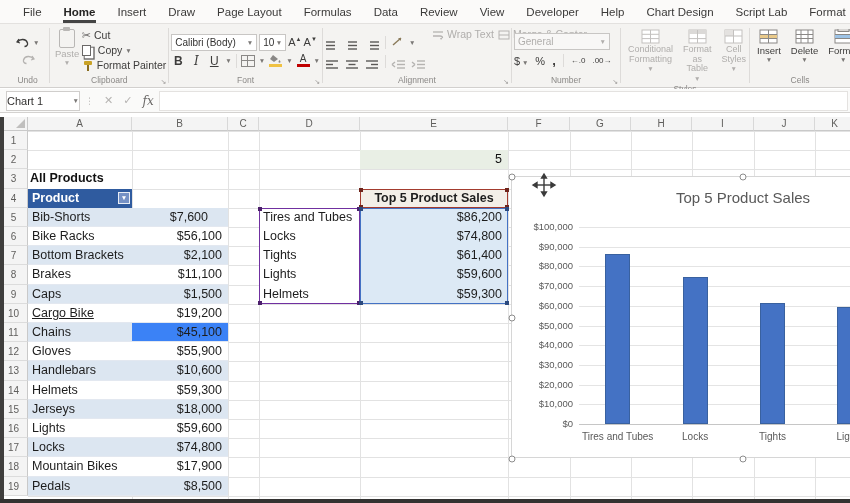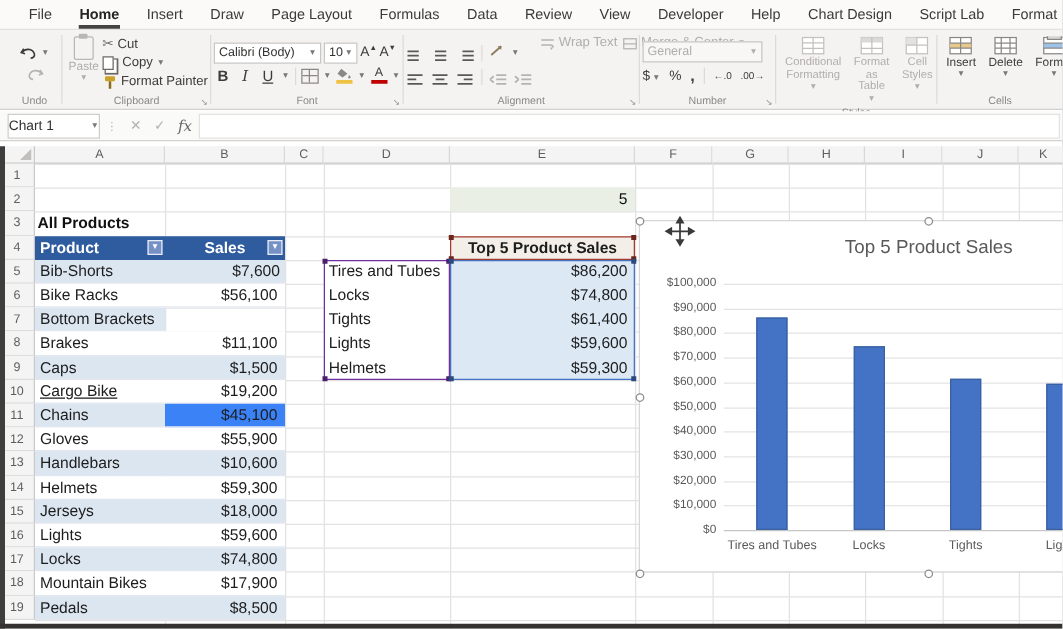--- a/index.html
+++ b/index.html
@@ -476,32 +476,32 @@
       <div class="rowhdr" style="top: 282.8px; height: 19.2px; line-height: 19.2px;">15</div>
       <div class="rowhdr" style="top: 302px; height: 19.2px; line-height: 19.2px;">16</div>
       <div class="rowhdr" style="top: 321.2px; height: 19.2px; line-height: 19.2px;">17</div>
       <div class="rowhdr" style="top: 340.4px; height: 19.2px; line-height: 19.2px;">18</div>
       <div class="rowhdr" style="top: 359.6px; height: 19.2px; line-height: 19.2px;">19</div>
       <div style="position: absolute; left: 30px; top: 52.4px; font-size: 12.5px; font-weight: bold; line-height: 19.2px; z-index: 2; color: rgb(17, 17, 17);">All Products</div>
       <div style="position: absolute; left: 360px; top: 33.2px; width: 148px; height: 19.2px; background: rgb(233, 239, 229); z-index: 2; font-size: 12.5px; text-align: right; padding-right: 6px; line-height: 19.2px; color: rgb(17, 17, 17);">5</div>
       <div class="ptable" style="left: 28px; top: 71.6px; width: 200px;">
         <div class="prow" style="top: 0px; left: 0px;">
           <div class="pcell phdr" style="width: 104px; height: 19.2px; background: rgb(47, 91, 159); padding-left: 4px;">Product<div class="filterbox">▼</div></div>
-          <div class="pcell phdr" style="width: 96px; height: 19.2px; background: rgb(47, 91, 159); text-align: center;">Sales<div class="filterbox">▼</div></div>
         </div>
         <div class="prow" style="top: 19.2px; left: 0px;">
           <div class="pcell" style="width: 104px; height: 19.2px; background: rgb(220, 230, 241); padding-left: 4px;">Bib-Shorts</div>
-          <div class="pcell" style="width: 96px; height: 19.2px; background: rgb(220, 230, 241); text-align: right; padding-right: 4px;">$7,600</div>
+          <div class="pcell" style="width: 96px; height: 19.2px; background: rgb(220, 230, 241); text-align: right; padding-right: 20px;">$7,600</div>
         </div>
         <div class="prow" style="top: 38.4px; left: 0px;">
           <div class="pcell" style="width: 104px; height: 19.2px; background: rgb(255, 255, 255); padding-left: 4px;">Bike Racks</div>
           <div class="pcell" style="width: 96px; height: 19.2px; background: rgb(255, 255, 255); text-align: right; padding-right: 6px;">$56,100</div>
         </div>
         <div class="prow" style="top: 57.6px; left: 0px;">
           <div class="pcell" style="width: 104px; height: 19.2px; background: rgb(220, 230, 241); padding-left: 4px;">Bottom Brackets</div>
+          <div class="pcell" style="width: 96px; height: 19.2px; background: rgb(220, 230, 241); text-align: right; padding-right: 6px;">$2,100</div>
         </div>
         <div class="prow" style="top: 76.8px; left: 0px;">
           <div class="pcell" style="width: 104px; height: 19.2px; background: rgb(255, 255, 255); padding-left: 4px;">Brakes</div>
           <div class="pcell" style="width: 96px; height: 19.2px; background: rgb(255, 255, 255); text-align: right; padding-right: 6px;">$11,100</div>
         </div>
         <div class="prow" style="top: 96px; left: 0px;">
           <div class="pcell" style="width: 104px; height: 19.2px; background: rgb(220, 230, 241); padding-left: 4px;">Caps</div>
           <div class="pcell" style="width: 96px; height: 19.2px; background: rgb(220, 230, 241); text-align: right; padding-right: 6px;">$1,500</div>
         </div>
         <div class="prow" style="top: 115.2px; left: 0px;">

